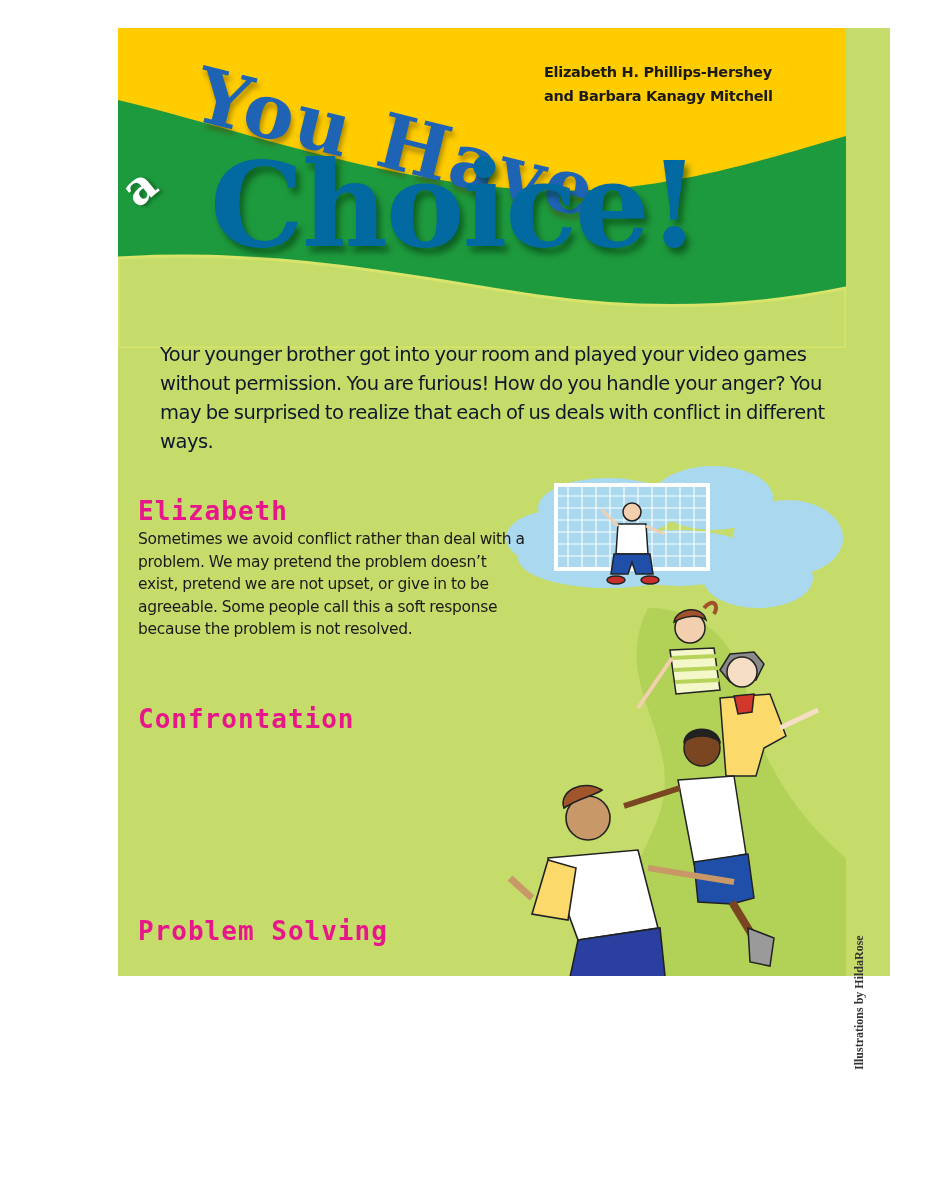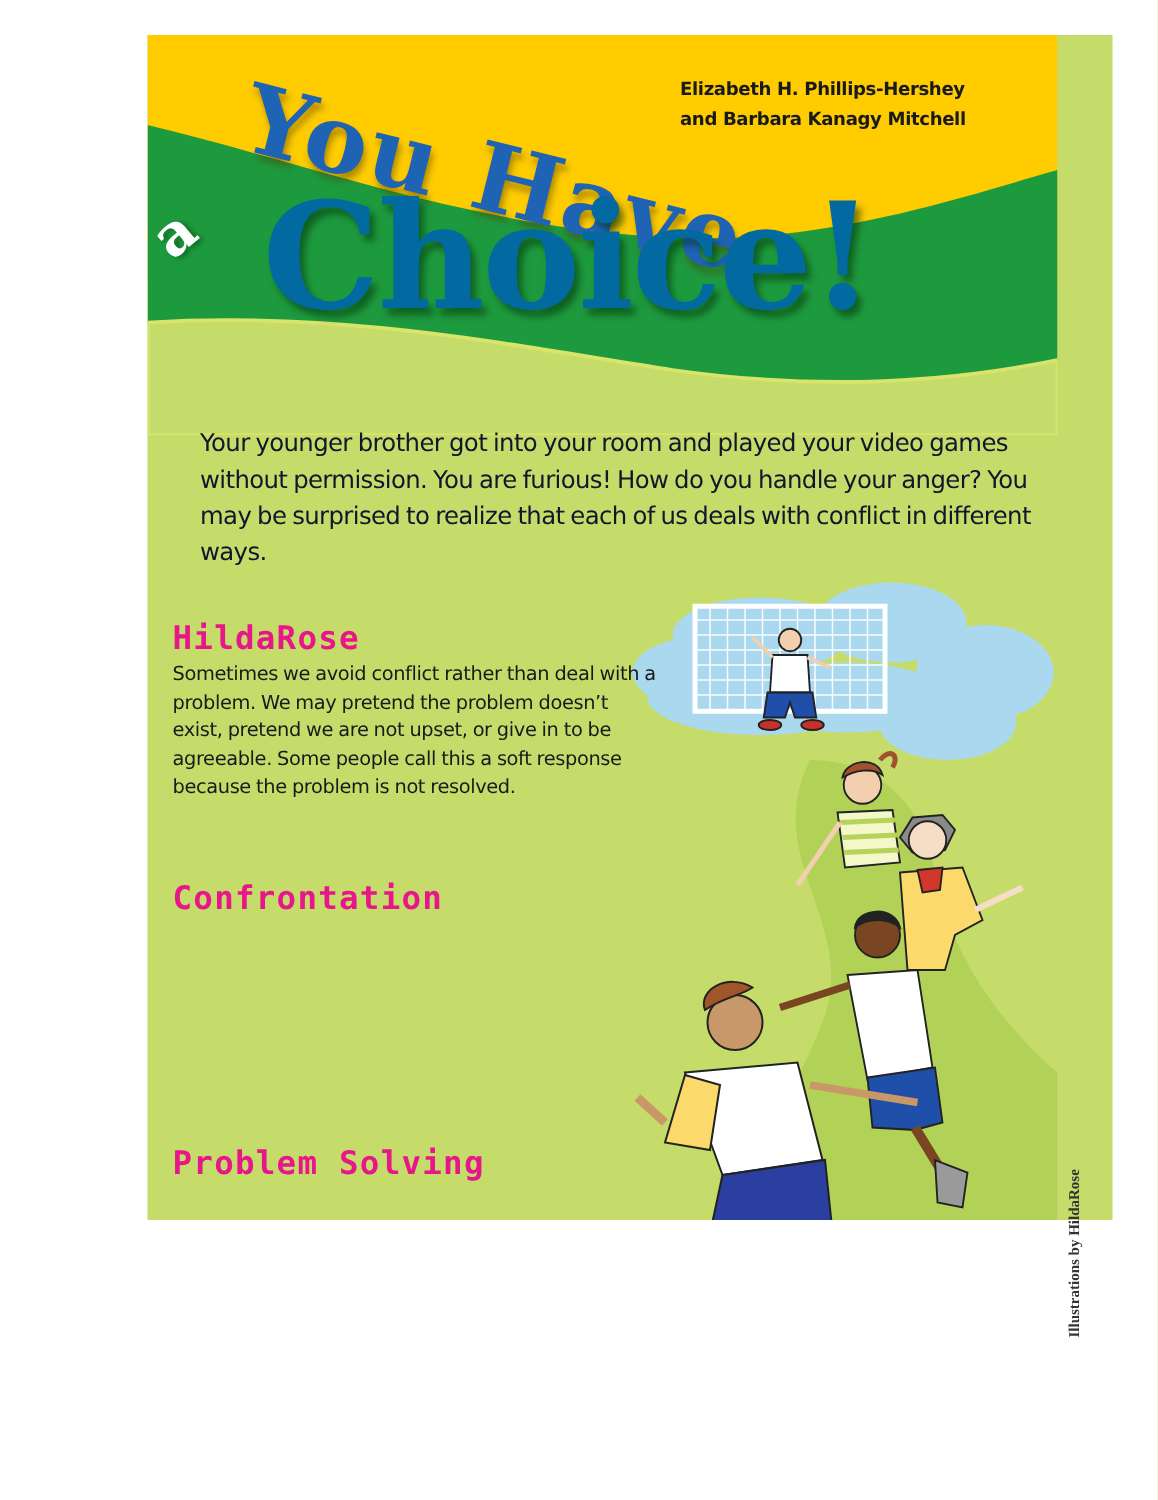--- a/index.html
+++ b/index.html
@@ -277,21 +277,21 @@
       <circle cx="60" cy="596" r="9" fill="#222"></circle>
       <circle cx="34" cy="582" r="7" fill="#222"></circle>
       <circle cx="84" cy="582" r="7" fill="#222"></circle>
       <circle cx="40" cy="618" r="7" fill="#222"></circle>
       <circle cx="80" cy="618" r="7" fill="#222"></circle>
       <circle cx="60" cy="566" r="6" fill="#222"></circle>
     </g>
   </svg>
 
   <div class="section" style="top:468px;">
-    <h2>HildaRose</h2>
+    <h2>Elizabeth</h2>
     <p>Sometimes we avoid conflict rather than deal with a problem. We may pretend the problem doesn’t exist, pretend we are not upset, or give in to be agreeable. Some people call this a soft response because the problem is not resolved.</p>
   </div>
 
   <div class="section" style="top:676px;">
     <h2>Confrontation</h2>
   </div>
 
   <div class="section" style="top:888px;">
     <h2>Problem Solving</h2>
   </div>

